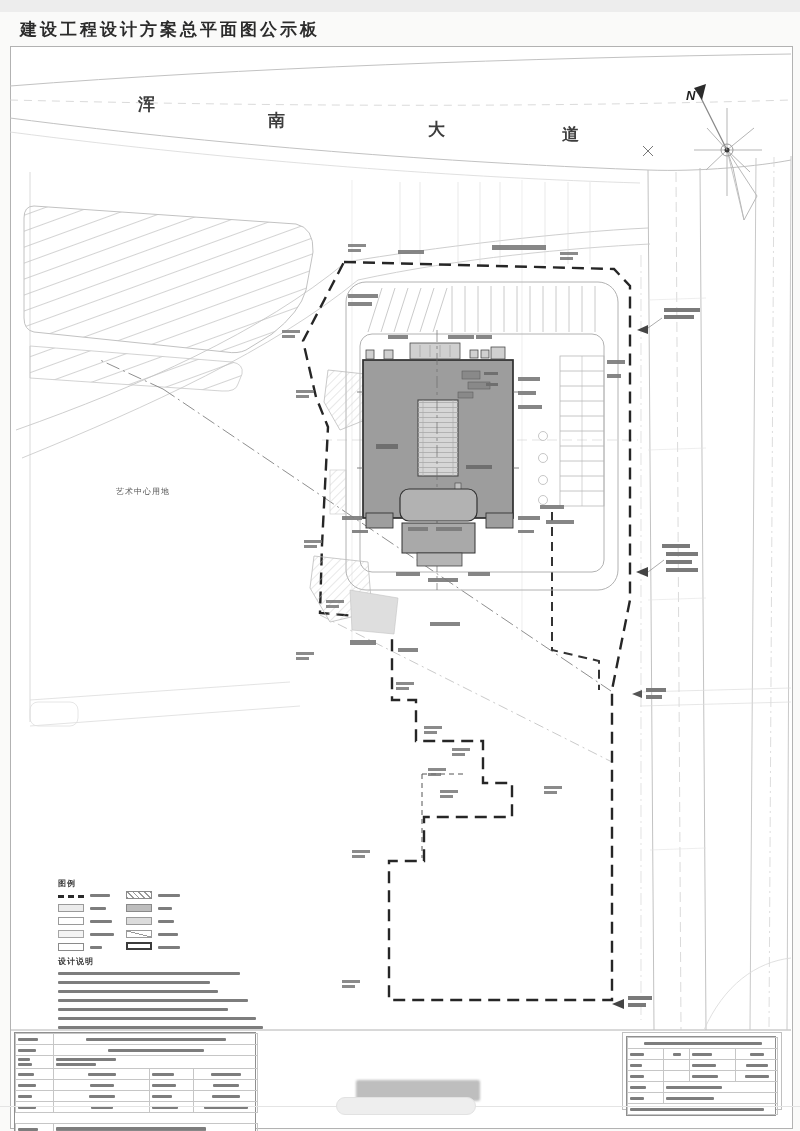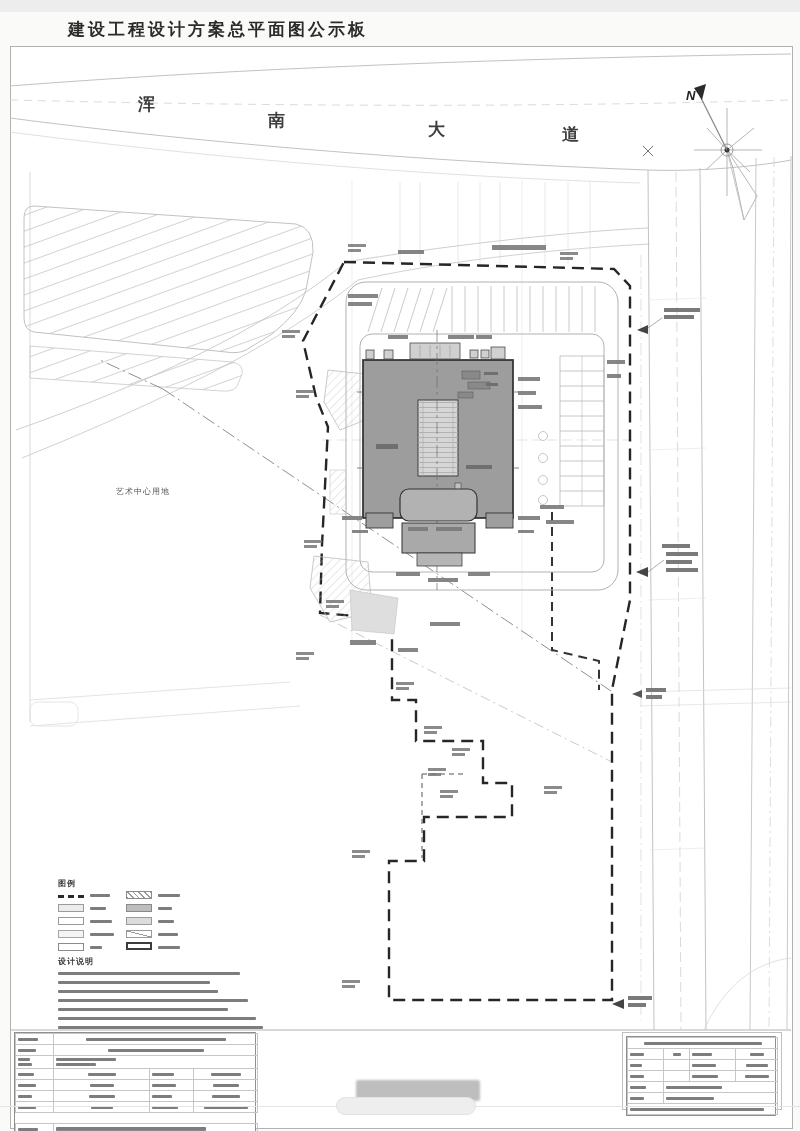--- a/index.html
+++ b/index.html
@@ -1,21 +1,21 @@
 <!DOCTYPE html>
 <html><head>
 <meta charset="utf-8">
 <style>
   html,body{margin:0;padding:0;}
   body{width:800px;height:1131px;position:relative;background:#fafaf9;overflow:hidden;
        font-family:"Liberation Sans","DejaVu Sans",sans-serif;}
   .abs{position:absolute;}
   .bar{background:#7d7d7d;height:3px;display:inline-block;vertical-align:middle;border-radius:1px;}
   .bbar{position:absolute;background:#7d7d7d;height:3px;border-radius:1px;}
-  #title{left:20px;top:18px;font-size:17px;font-weight:bold;letter-spacing:3px;color:#2b2b2b;margin-left:48px;}
+  #title{left:20px;top:18px;font-size:17px;font-weight:bold;letter-spacing:3px;color:#2b2b2b;}
   #frame{left:10px;top:46px;width:781px;height:1081px;border:1px solid #b2b2b2;background:#ffffff;}
   svg{position:absolute;left:0;top:0;}
   
   #legend{left:58px;top:878px;width:210px;height:78px;}
   .lg-head,.nt-head{font-size:8px;font-weight:bold;color:#3a3a3a;letter-spacing:1px;}
   .sw{position:absolute;width:26px;height:8px;box-sizing:border-box;}
   
   #notes{left:58px;top:956px;width:230px;height:70px;}
   
   .tblwrap{box-sizing:border-box;border:1px solid #8f8f8f;background:#fff;}

